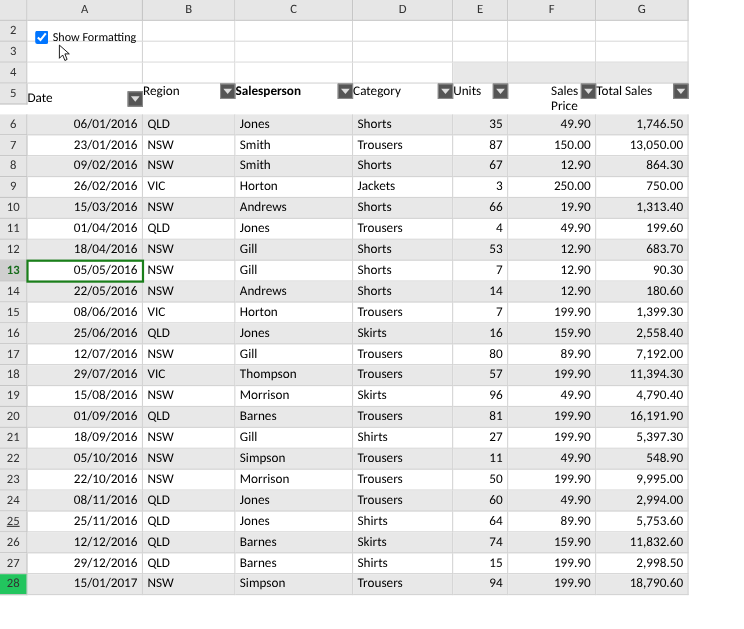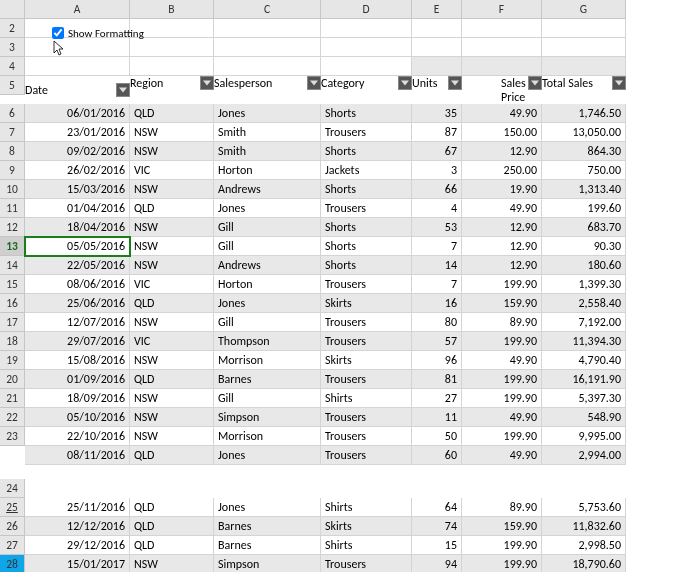--- a/index.html
+++ b/index.html
@@ -54,24 +54,24 @@
   display: inline-flex;
   align-items: center;
   justify-content: center;
   margin-left: auto;
   cursor: pointer;
   flex-shrink: 0;
 }
 .filter-btn svg { width: 8px; height: 6px; fill: #ddd; }
 .checkbox-wrap {
   position: absolute;
-  left: 52px;
+  left: 32px;
   top: 27px;
   display: flex;
-  align-items: flex-start;
+  align-items: flex-end;
   font-size: 11px;
   gap: 4px;
   z-index: 5;
 }
 .checkbox-wrap input { width: 12px; height: 12px; }
 .cursor {
   position: absolute;
   left: 50px;
   top: 40px;
   z-index: 6;
@@ -147,21 +147,21 @@
       </span>
     </div>
     <div class="th th-row" style="display: flex;">
       <span>Region</span>
       <span class="filter-btn">
         <svg viewBox="0 0 10 6">
           <path d="M0 0 L10 0 L5 6 Z"></path>
         </svg>
       </span>
     </div>
-    <div class="th th-row" style="display: flex;">
+    <div class="th th-row" style="display: flex; font-weight: bold;">
       <span>Salesperson</span>
       <span class="filter-btn">
         <svg viewBox="0 0 10 6">
           <path d="M0 0 L10 0 L5 6 Z"></path>
         </svg>
       </span>
     </div>
     <div class="th th-row" style="display: flex;">
       <span>Category</span>
       <span class="filter-btn">
@@ -331,21 +331,21 @@
     <div class="cell right alt">49.90</div>
     <div class="cell right alt">548.90</div>
     <div class="row-header" style="background: rgb(230, 230, 230);">23</div>
     <div class="cell right">22/10/2016</div>
     <div class="cell">NSW</div>
     <div class="cell">Morrison</div>
     <div class="cell">Trousers</div>
     <div class="cell right">50</div>
     <div class="cell right">199.90</div>
     <div class="cell right">9,995.00</div>
-    <div class="row-header" style="background: rgb(230, 230, 230); margin-top: 33px;">24</div>
+    <div class="row-header" style="background: rgb(230, 230, 230);">24</div>
     <div class="cell right alt">08/11/2016</div>
     <div class="cell alt">QLD</div>
     <div class="cell alt">Jones</div>
     <div class="cell alt">Trousers</div>
     <div class="cell right alt">60</div>
     <div class="cell right alt">49.90</div>
     <div class="cell right alt">2,994.00</div>
     <div class="row-header" style="background: rgb(230, 230, 230); text-decoration: underline;">25</div>
     <div class="cell right">25/11/2016</div>
     <div class="cell">QLD</div>
@@ -363,21 +363,21 @@
     <div class="cell right alt">159.90</div>
     <div class="cell right alt">11,832.60</div>
     <div class="row-header" style="background: rgb(230, 230, 230);">27</div>
     <div class="cell right">29/12/2016</div>
     <div class="cell">QLD</div>
     <div class="cell">Barnes</div>
     <div class="cell">Shirts</div>
     <div class="cell right">15</div>
     <div class="cell right">199.90</div>
     <div class="cell right">2,998.50</div>
-    <div class="row-header" style="background: #0ea5e9;">28</div>
+    <div class="row-header" style="background: #22c55e;">28</div>
     <div class="cell right alt">15/01/2017</div>
     <div class="cell alt">NSW</div>
     <div class="cell alt">Simpson</div>
     <div class="cell alt">Trousers</div>
     <div class="cell right alt">94</div>
     <div class="cell right alt">199.90</div>
     <div class="cell right alt">18,790.60</div>
   </div>
 
 </body></html>

